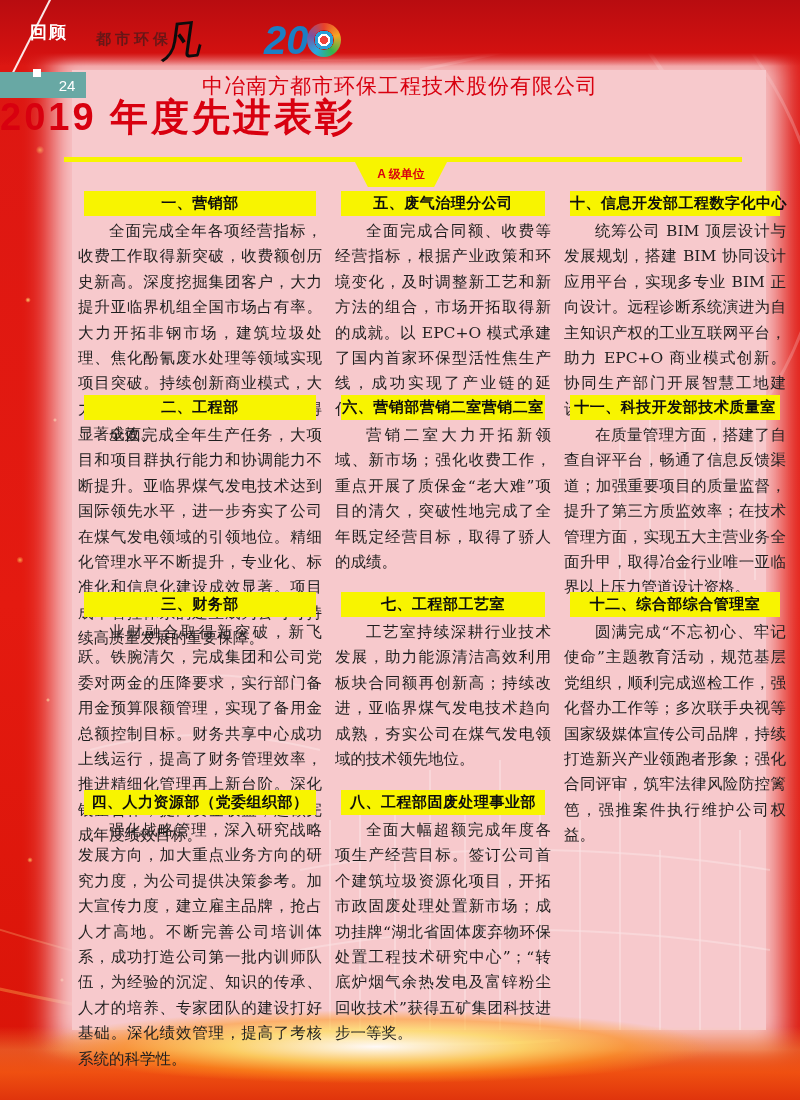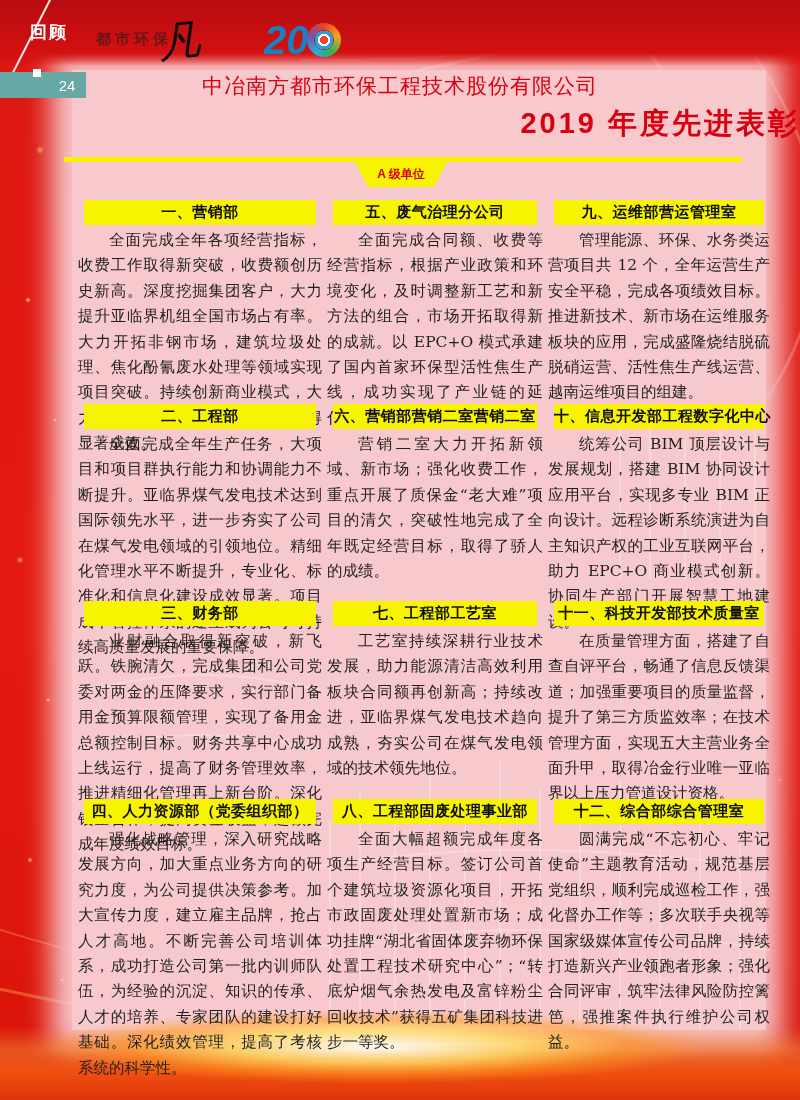--- a/index.html
+++ b/index.html
@@ -48,29 +48,29 @@
   .ring{width:34px;height:34px;border-radius:50%;margin-left:-2px;position:relative;
     background:conic-gradient(#e8412c,#f6a623,#35b44a,#27a9e1,#7a52a1,#e8412c);}
   .ring::after{content:"";position:absolute;inset:7px;border-radius:50%;
     background:radial-gradient(circle,#f0423b 0 28%,#ffffff 28% 44%,#2a9fd8 44% 66%,#c90d11 66%);}
   .page-tab{position:absolute;left:0;top:72px;width:38px;height:26px;background:#68a8a4;z-index:6;
     color:#fff;font-size:15px;display:flex;align-items:center;justify-content:center;padding-left:48px;}
   .page-tab-dot{position:absolute;left:33px;top:69px;width:8px;height:8px;background:#fff;z-index:7;}
   
   .company{position:absolute;left:0;top:72px;width:800px;text-align:center;z-index:6;
     color:#d8000f;font-size:21px;letter-spacing:1px;font-weight:500;}
-  .main-title{position:absolute;left:0;top:104px;width:800px;text-align:right;z-index:6;
-    color:#d8000f;font-size:29px;font-weight:bold;letter-spacing:3px;}
+  .main-title{position:absolute;left:0;top:92px;width:800px;text-align:left;z-index:6;
+    color:#d8000f;font-size:38px;font-weight:bold;letter-spacing:3px;}
   .divider{position:absolute;left:64px;top:157px;width:678px;height:5px;background:#f8f400;z-index:6;}
   .badge{position:absolute;left:355px;top:162px;width:92px;height:25px;background:#f8f400;z-index:6;
     clip-path:polygon(0 0,100% 0,86% 100%,14% 100%);
     color:#d8000f;font-weight:bold;font-size:12px;text-align:center;line-height:25px;}
   
-  .sections{position:absolute;left:78px;top:200px;z-index:6;display:grid;
-    grid-template-columns:244px 216px 222px;column-gap:5px;
+  .sections{position:absolute;left:78px;top:191px;z-index:6;display:grid;
+    grid-template-columns:244px 216px 222px;column-gap:13px;
     grid-template-rows:204px 197px 198px auto;grid-auto-flow:column;}
   .section{overflow:visible;}
   .sec-header{background:#f8f400;color:#0d0d0d;font-weight:bold;font-size:15px;
     text-align:center;margin:0 6px 3px 6px;padding:3px 0;white-space:nowrap;letter-spacing:.5px;}
   .sec-body{margin:0;font-family:"DejaVu Serif",serif;color:#1f1f1f;font-size:15.5px;
     line-height:25.4px;text-align:justify;text-indent:2em;word-break:break-all;}
 </style>
 </head>
 <body>
 
@@ -140,24 +140,20 @@
   </div>
   <div class="section">
     <div class="sec-header">七、工程部工艺室</div>
     <p class="sec-body">工艺室持续深耕行业技术发展，助力能源清洁高效利用板块合同额再创新高；持续改进，亚临界煤气发电技术趋向成熟，夯实公司在煤气发电领域的技术领先地位。</p>
   </div>
   <div class="section">
     <div class="sec-header">八、工程部固废处理事业部</div>
     <p class="sec-body">全面大幅超额完成年度各项生产经营目标。签订公司首个建筑垃圾资源化项目，开拓市政固废处理处置新市场；成功挂牌“湖北省固体废弃物环保处置工程技术研究中心”；“转底炉烟气余热发电及富锌粉尘回收技术”获得五矿集团科技进步一等奖。</p>
   </div>
   <div class="section">
-    <div class="sec-header">九、运维部营运管理室</div>
-    <p class="sec-body">管理能源、环保、水务类运营项目共 12 个，全年运营生产安全平稳，完成各项绩效目标。推进新技术、新市场在运维服务板块的应用，完成盛隆烧结脱硫脱硝运营、活性焦生产线运营、越南运维项目的组建。</p>
-  </div>
-  <div class="section">
     <div class="sec-header">十、信息开发部工程数字化中心</div>
     <p class="sec-body">统筹公司 BIM 顶层设计与发展规划，搭建 BIM 协同设计应用平台，实现多专业 BIM 正向设计。远程诊断系统演进为自主知识产权的工业互联网平台，助力 EPC+O 商业模式创新。协同生产部门开展智慧工地建设。</p>
   </div>
   <div class="section">
     <div class="sec-header">十一、科技开发部技术质量室</div>
     <p class="sec-body">在质量管理方面，搭建了自查自评平台，畅通了信息反馈渠道；加强重要项目的质量监督，提升了第三方质监效率；在技术管理方面，实现五大主营业务全面升甲，取得冶金行业唯一亚临界以上压力管道设计资格。</p>
   </div>
   <div class="section">
     <div class="sec-header">十二、综合部综合管理室</div>
     <p class="sec-body">圆满完成“不忘初心、牢记使命”主题教育活动，规范基层党组织，顺利完成巡检工作，强化督办工作等；多次联手央视等国家级媒体宣传公司品牌，持续打造新兴产业领跑者形象；强化合同评审，筑牢法律风险防控篱笆，强推案件执行维护公司权益。</p>

